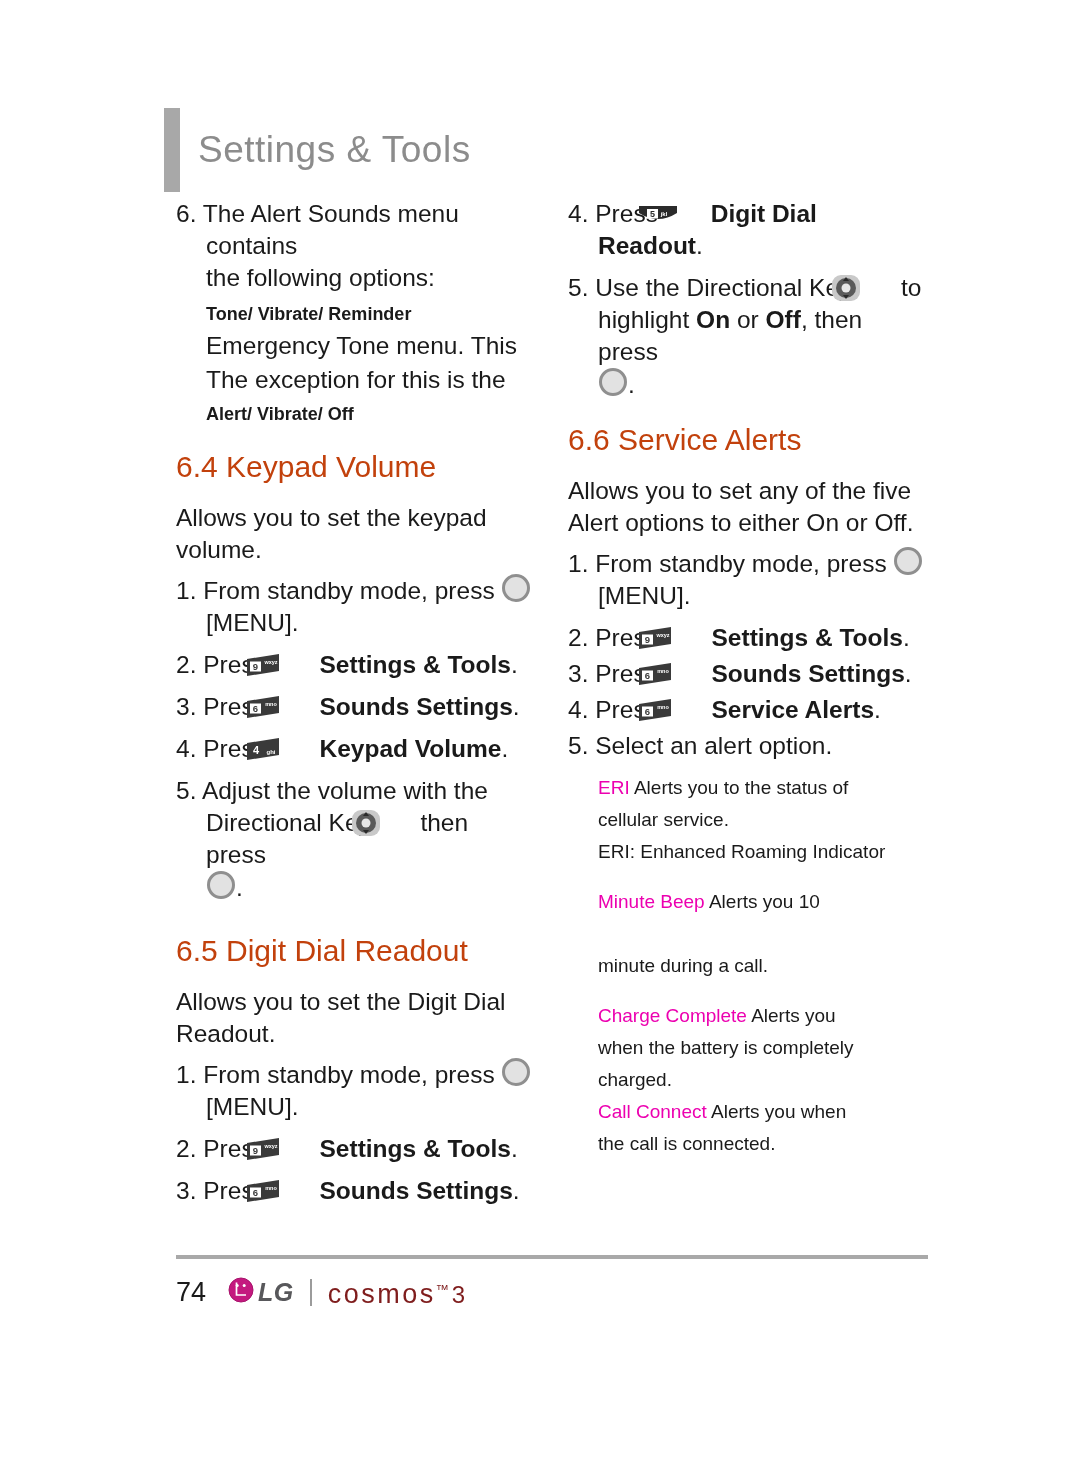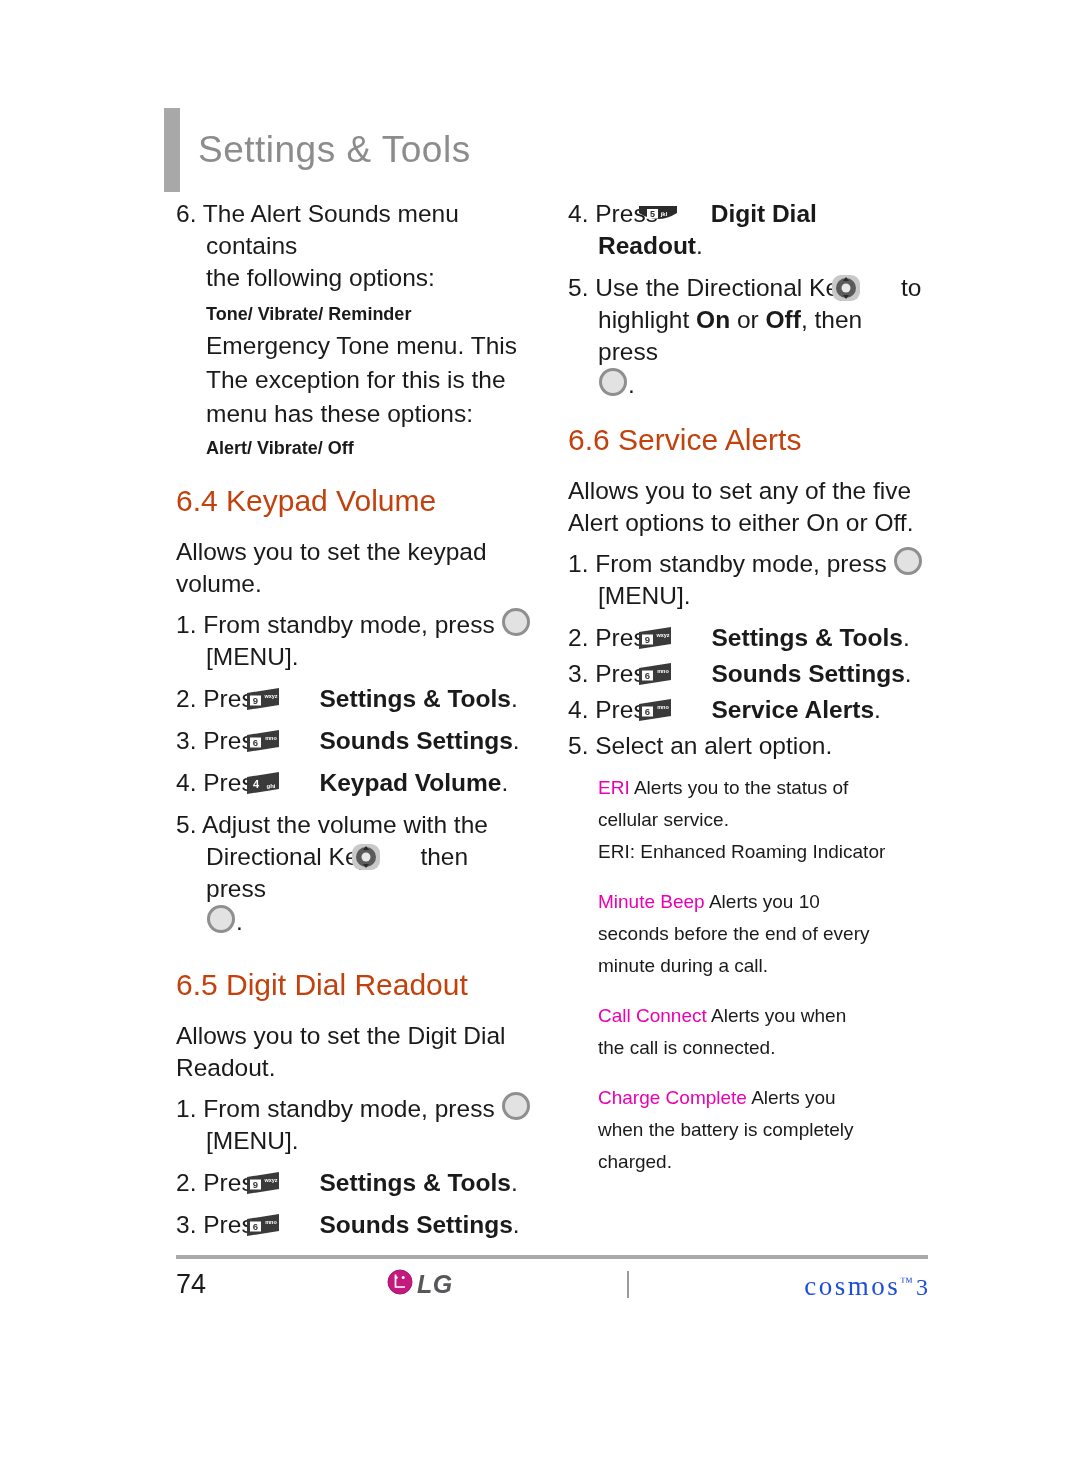--- a/index.html
+++ b/index.html
@@ -150,23 +150,22 @@
     width: 752px;
   }
   .footer-rule {
     height: 4px;
     background: #a9a9a9;
     width: 752px;
   }
   .footer-row {
     display: flex;
     align-items: center;
-    margin-top: 8px;
+    margin-top: 16px;
     height: 34px;
-    justify-content: space-between;
   }
   .page-num {
     font-size: 27px;
     color: #1a1a1a;
     margin-right: 22px;
     line-height: 34px;
   }
   .lg-logo {
     display: flex;
     align-items: center;
@@ -182,24 +181,24 @@
     font-style: italic;
   }
   .brand-div {
     width: 2px;
     height: 27px;
     background: #9b9b9b;
     margin: 0 16px;
   }
   .cosmos-word {
     font-size: 27px;
-    color: #1d4ed8;
+    color: #7f1d1d;
     letter-spacing: 2.5px;
     line-height: 34px;
-    font-family: Liberation Serif, serif;
+    font-family: Liberation Sans, sans-serif;
   }
   .cosmos-tm {
     font-size: 13px;
     vertical-align: 9px;
     letter-spacing: 0;
   }
   .cosmos-num {
     font-size: 24px;
     letter-spacing: 0;
     margin-left: 3px;
@@ -220,21 +219,20 @@
     <div class="col left">
 
       <div class="step xsm">
         <span>6.</span>
         <span>The Alert Sounds menu contains</span>
         <br><span style="padding-left:0">the following options:</span>
       </div>
       <div class="bold-line" style="padding-left:30px">Tone/ Vibrate/ Reminder</div>
       <div class="para tighter" style="padding-left:30px">Emergency Tone menu. This</div>
       <div class="para tighter" style="padding-left:30px">The exception for this is the</div>
-      <div class="para tighter" style="padding-left:30px">menu has these options:</div>
       <div class="bold-line" style="padding-left:30px">Alert/ Vibrate/ Off</div>
 
       <div class="section-title" style="margin-top:18px">6.4 Keypad Volume</div>
 
       <div class="para tight">
         <span>Allows you to set the keypad</span><br>
         <span>volume.</span>
       </div>
 
       <div class="step sm">
@@ -394,33 +392,33 @@
       </div>
 
       <div class="alert-block">
         <span class="alert-term">ERI</span><span> Alerts you to the status of</span><br>
         <span>cellular service.</span><br>
         <span>ERI: Enhanced Roaming Indicator</span>
       </div>
 
       <div class="alert-block">
         <span class="alert-term">Minute Beep</span><span> Alerts you 10</span><br>
-        <span>seconds before the end of every</span><br>
+        <br>
         <span>minute during a call.</span>
-      </div>
-
-      <div class="alert-block">
-        <span class="alert-term">Call Connect</span><span> Alerts you when</span><br>
-        <span>the call is connected.</span>
       </div>
 
       <div class="alert-block nogap">
         <span class="alert-term">Charge Complete</span><span> Alerts you</span><br>
         <span>when the battery is completely</span><br>
         <span>charged.</span>
+      </div>
+
+      <div class="alert-block">
+        <span class="alert-term">Call Connect</span><span> Alerts you when</span><br>
+        <span>the call is connected.</span>
       </div>
 
     </div>
   </div>
 
   <div class="footer">
     <div class="footer-rule"></div>
     <div class="footer-row">
       <div class="page-num">74</div>
       <div class="lg-logo">

